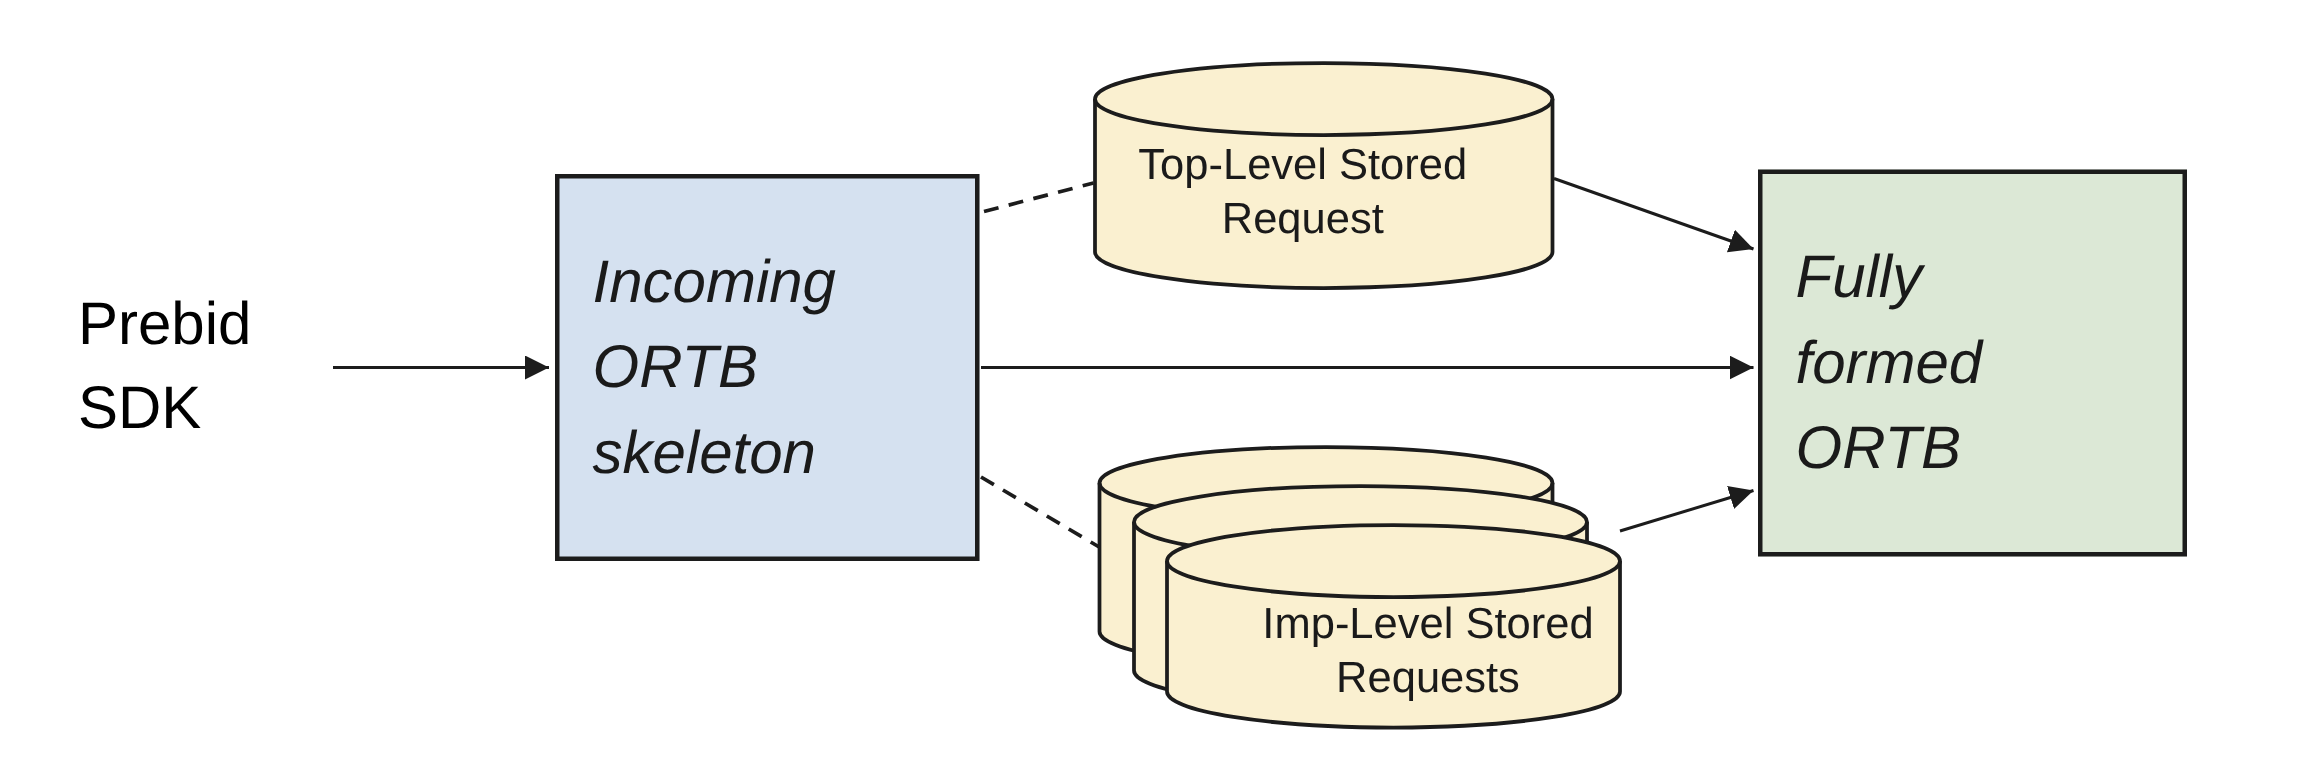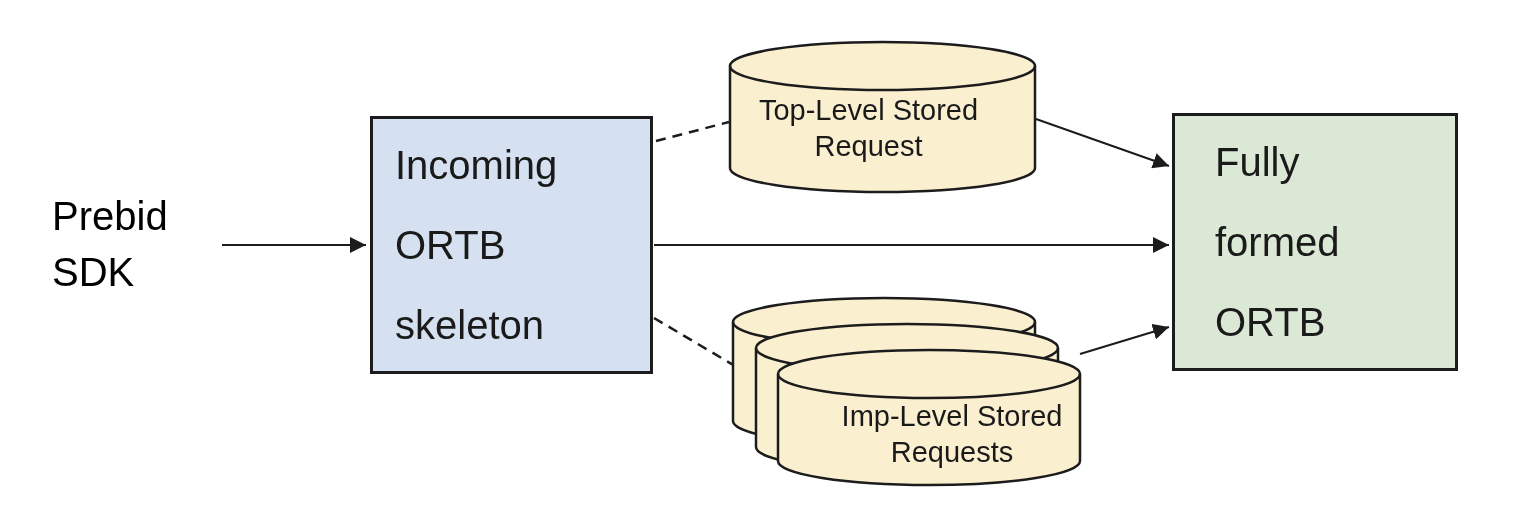--- a/index.html
+++ b/index.html
@@ -32,28 +32,29 @@
   .box {
     position: absolute;
     box-sizing: border-box;
     border: 3px solid #1c1c1c;
     display: flex;
     align-items: center;
   }
   .box .box-text {
     display: block;
     font-size: 40px;
-    line-height: 80px;
+    line-height: 57px;
     color: #1a1a1a;
     white-space: pre-line;
+    font-style: italic;
   }
   .box-blue { background: #d5e1f0; }
   .box-green { background: #dce8d6; }
   .box-blue .box-text { padding-left: 22px; }
-  .box-green .box-text { padding-left: 40px; }
+  .box-green .box-text { padding-left: 22px; }
   .cyl-label {
     position: absolute;
     font-size: 29px;
     line-height: 36px;
     text-align: center;
     color: #1a1a1a;
     white-space: pre-line;
   }
 </style>
 </head>

